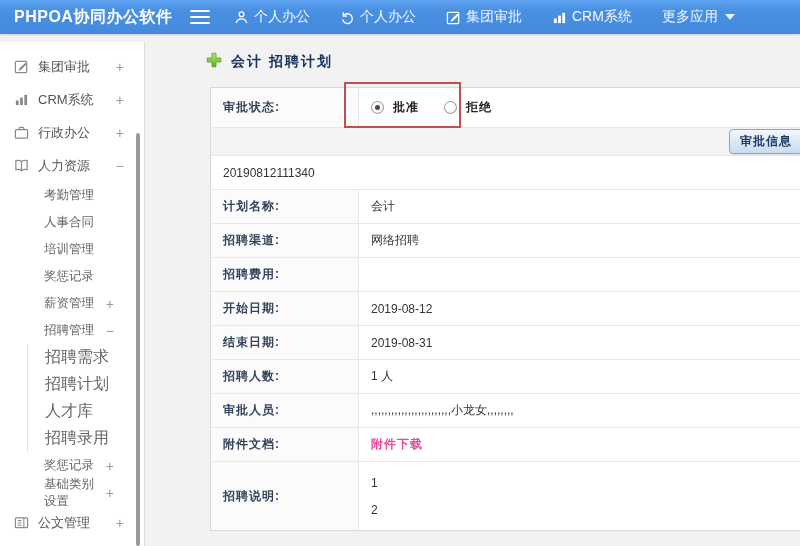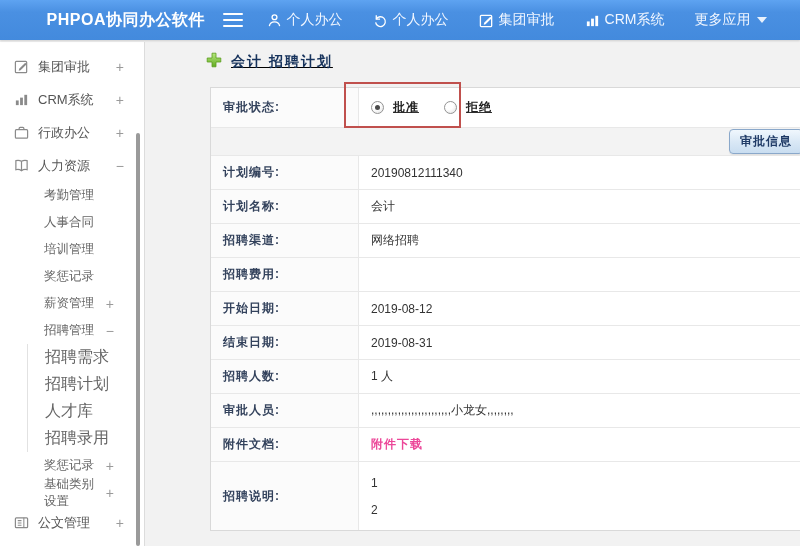--- a/index.html
+++ b/index.html
@@ -1,23 +1,23 @@
 <!DOCTYPE html>
 <html><head>
 <meta charset="utf-8">
 <style>
   * { margin:0; padding:0; box-sizing:border-box; }
   html,body { width:800px; height:546px; overflow:hidden;
     font-family:"Liberation Sans", sans-serif; background:#f2f2f2; }
 
   
-  .header { position:absolute; left:0; top:0; width:800px; height:40px;
+  .header { position:absolute; left:0; top:0; width:800px; height:34px;
     background:linear-gradient(180deg,#5ea3f1 0%,#4a90e2 30%,#438add 100%);
     display:flex; align-items:center; z-index:20;
-    box-shadow:0 1px 2px rgba(0,0,0,.15);justify-content:center; }
+    box-shadow:0 1px 2px rgba(0,0,0,.15); }
   .logo { color:#fff; font-size:16px; font-weight:bold; padding-left:14px;
     letter-spacing:.5px; width:190px; }
   .hamburger { width:20px; height:42px; display:flex; flex-direction:column;
     justify-content:center; gap:4px; cursor:pointer; margin-right:24px; }
   .hamburger i { display:block; height:2px; background:#fff; border-radius:1px; }
   .topnav { display:flex; align-items:center; gap:30px; }
   .nav-item { display:flex; align-items:center; gap:5px; color:#f2f7ff;
     font-size:14px; cursor:pointer; white-space:nowrap; }
   .nav-item svg { display:block; }
   .caret { width:0; height:0; border-left:5px solid transparent;
@@ -34,41 +34,41 @@
   .lv1 { height:27px; padding:0 30px 0 44px; font-size:12.5px; color:#666; }
   .lv2-group { margin-left:27px; border-left:1px solid #e2e2e2; }
   .lv2 { height:27px; padding-left:17px; font-size:16px; color:#666; }
   .side-scrollbar { position:absolute; left:136px; top:91px; width:4px; height:413px;
     background:#9a9a9a; border-radius:2px; }
 
   
   .main-bg { position:absolute; left:146px; top:42px; width:654px; height:504px;
     background:#f2f2f2; }
   .breadcrumb { position:absolute; left:206px; top:52px; display:flex;
-    align-items:center; gap:9px; z-index:6;text-decoration:underline; }
+    align-items:center; gap:9px; z-index:6; }
   .page-title { font-size:14px; font-weight:bold; color:#17335c; letter-spacing:2px; }
 
   .detail-table { position:absolute; left:210px; top:87px; width:660px;
     background:#fff; border:1px solid #d9d9d9; z-index:4; }
   .row { display:flex; border-bottom:1px solid #e8e8e8; }
   .row:last-child { border-bottom:none; }
   .lbl { width:148px; border-right:1px solid #e8e8e8; background:#fbfbfb;
     display:flex; align-items:center; padding-left:12px; font-size:12px;
     font-weight:bold; color:#33425c; letter-spacing:1px; flex-shrink:0; }
   .val { flex:1; display:flex; align-items:center; padding-left:12px;
     font-size:12px; color:#333; }
   .row-status { height:40px; }
   .row-data { height:34px; }
   .row-note { height:68px; }
   .row-note .val { flex-direction:column; align-items:flex-start;
     justify-content:center; gap:13px; }
   .row-btn { height:28px; background:#f3f3f3; display:flex; align-items:center;
     justify-content:flex-end; padding-right:66px; border-bottom:1px solid #e8e8e8; }
 
-  .radio-group { display:flex; align-items:center; gap:9px;text-decoration:underline; }
+  .radio-group { display:flex; align-items:center; gap:9px; }
   .radio { width:13px; height:13px; border-radius:50%; border:1px solid #939393;
     background:radial-gradient(circle at 35% 30%, #fff 40%, #dfdfdf 100%);
     display:inline-flex; align-items:center; justify-content:center; cursor:pointer; }
   .radio.checked::after { content:""; width:5px; height:5px; border-radius:50%;
     background:#4a4a4a; }
   .radio-label { font-size:12px; font-weight:bold; color:#222;
     letter-spacing:1px; margin-right:16px; }
 
   .approve-btn { border:1px solid #8aa8ca; border-radius:4px;
     background:linear-gradient(180deg,#f0f7fd 0%,#d8e7f5 55%,#c9ddf0 100%);
@@ -273,21 +273,20 @@
         <span class="radio-label">拒绝</span>
       </div>
     </div>
   </div>
 
   <div class="row-btn">
     <button class="approve-btn">审批信息</button>
   </div>
 
   <div class="row row-data">
-    <div class="lbl">计划编号:</div>
     <div class="val">20190812111340</div>
   </div>
   <div class="row row-data">
     <div class="lbl">计划名称:</div>
     <div class="val">会计</div>
   </div>
   <div class="row row-data">
     <div class="lbl">招聘渠道:</div>
     <div class="val">网络招聘</div>
   </div>

